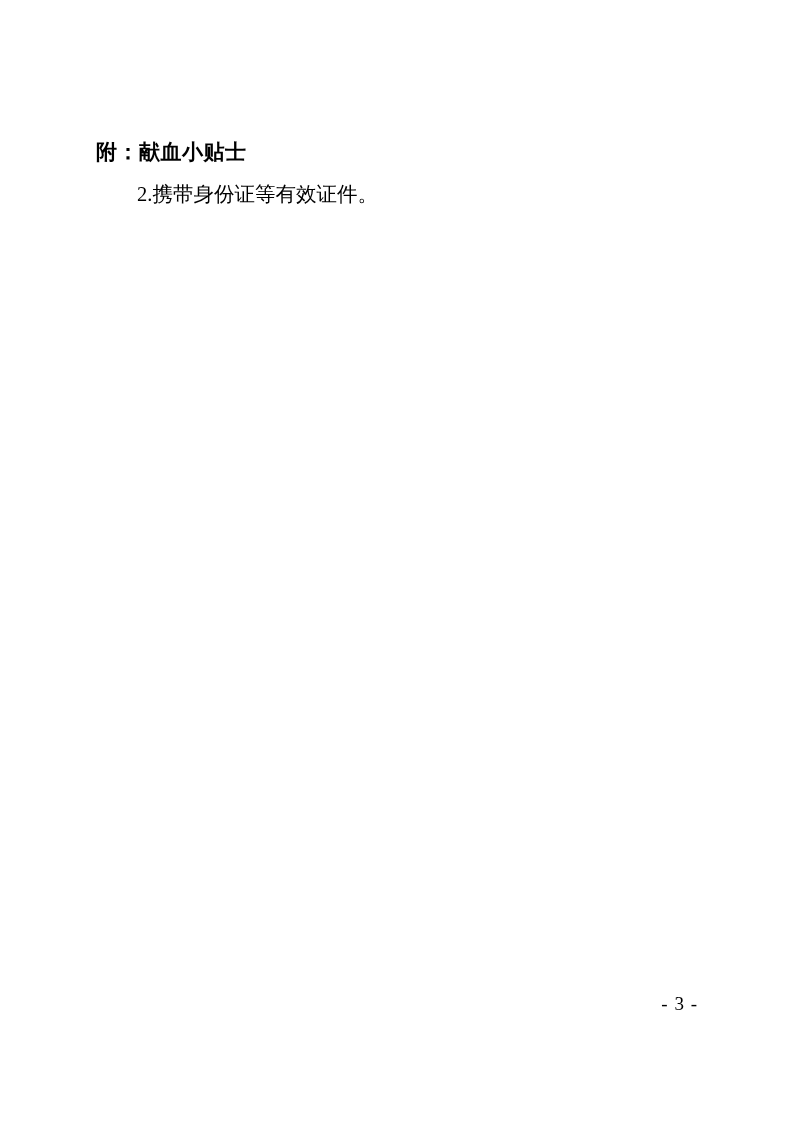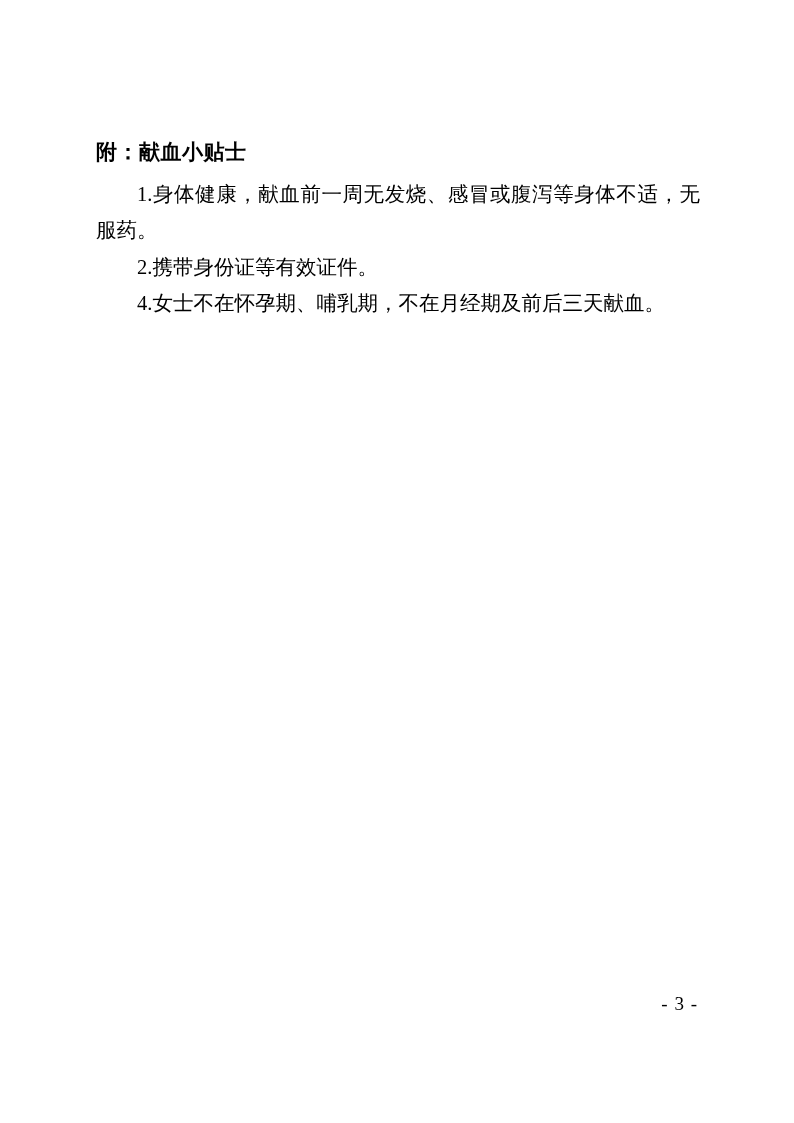--- a/index.html
+++ b/index.html
@@ -53,18 +53,16 @@
     font-family: "Liberation Serif", "DejaVu Serif", serif;
     letter-spacing: 1px;
   }
 </style>
 </head>
 <body>
 
 <div class="page">
   <div class="content">
     <div class="doc-title">附：献血小贴士</div>
-    <p class="para">1.身体健康，献血前一周无发烧、感冒或腹泻等身体不适，无服药。</p>
     <p class="para">2.携带身份证等有效证件。</p>
-    <p class="para">4.女士不在怀孕期、哺乳期，不在月经期及前后三天献血。</p>
   </div>
   <div class="page-number">- 3 -</div>
 </div>
 
 </body></html>

